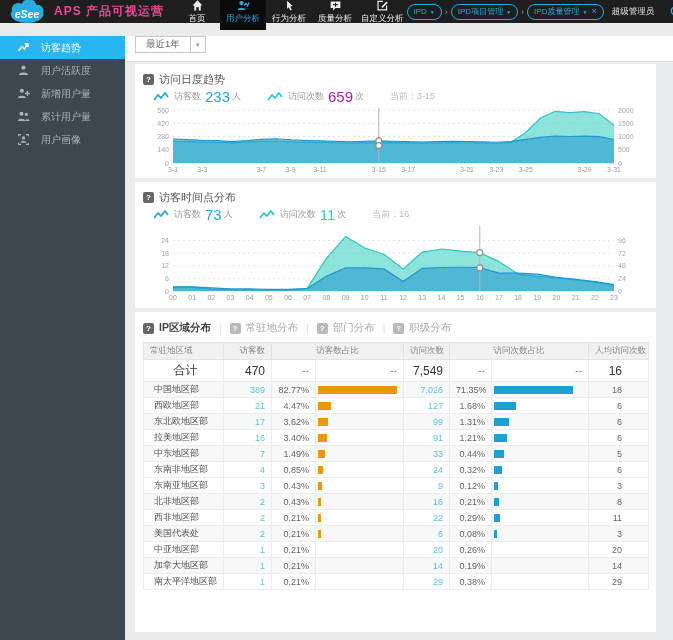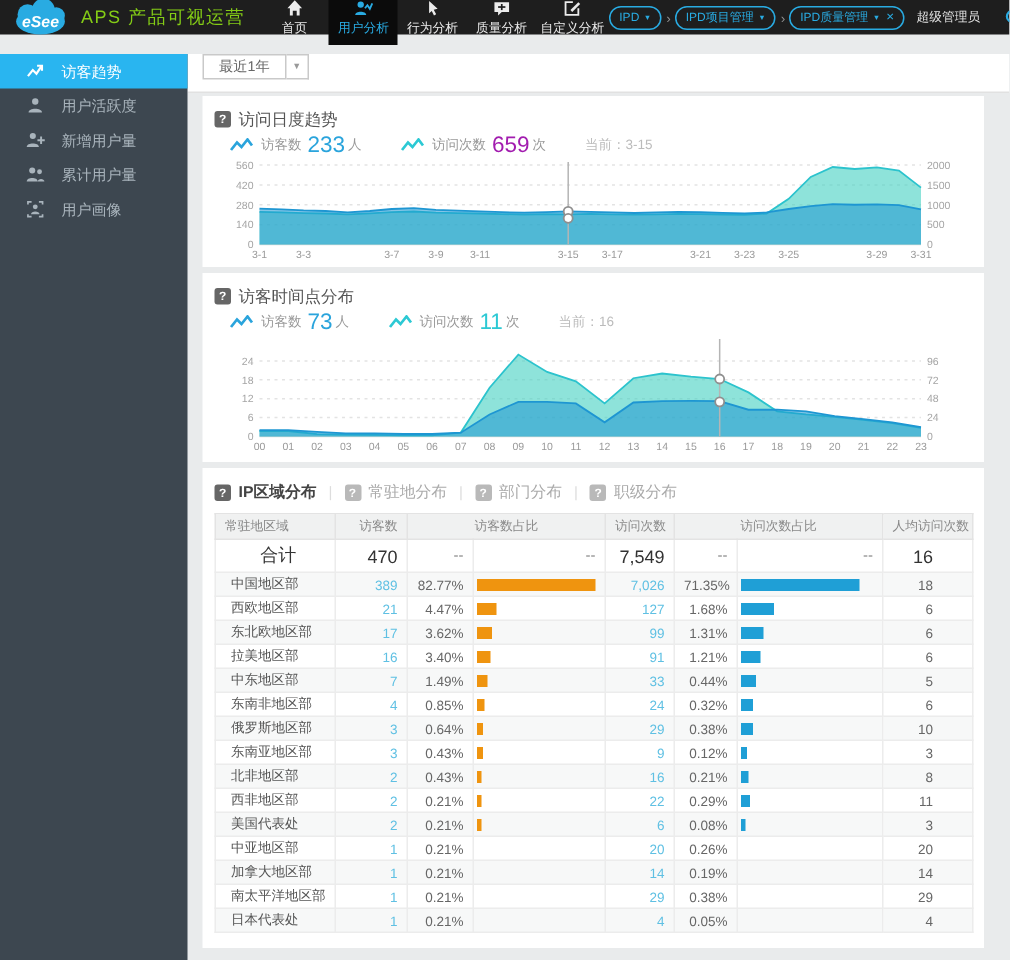--- a/index.html
+++ b/index.html
@@ -1,21 +1,21 @@
 <!DOCTYPE html>
 <html><head>
 <meta charset="utf-8">
 <style>
 *{margin:0;padding:0;box-sizing:border-box}
 html,body{width:673px;height:640px;overflow:hidden}
 body{font-family:"Liberation Sans",sans-serif;background:#e9ebec;position:relative}
 
 .topbar{position:absolute;top:0;left:0;width:673px;height:23px;background:#1e1e1e;display:flex;align-items:center;z-index:5}
 .logo{display:flex;align-items:center;margin-left:5px;flex:none}
-.app-title{color:#84cc16;font-size:12px;font-weight:normal;margin-left:5px;letter-spacing:1px;white-space:nowrap}
+.app-title{color:#ec4899;font-size:12px;font-weight:bold;margin-left:5px;letter-spacing:1px;white-space:nowrap}
 .nav{display:flex;height:36px;margin-left:10px;flex:none}
 .nav-item{min-width:46px;height:36px;display:flex;flex-direction:column;align-items:center;justify-content:center;color:#ececec;cursor:pointer;padding:0 3px}
 .nav-item .nico{width:13px;height:13px;margin-bottom:1px}
 .nav-item .nico svg{width:13px;height:13px;display:block}
 .nav-item .lbl{font-size:8.5px;white-space:nowrap}
 .nav-item.active{background:#0b0b0b;color:#29abe2}
 .right-zone{margin-left:auto;display:flex;align-items:center;margin-right:6px}
 .pill{border:1px solid #29abe2;color:#29abe2;border-radius:9px;font-size:8px;height:16px;display:flex;align-items:center;padding:0 6px;white-space:nowrap;cursor:pointer;background:transparent}
 .pill .caret{font-size:5px;margin-left:3px}
 .pill .close{margin-left:4px;font-size:9px;line-height:9px}
@@ -494,34 +494,20 @@
             <td class="barcell">
               <div class="bar orange" style="width: 5px;"></div>
             </td>
             <td class="num">24</td>
             <td class="r">0.32%</td>
             <td class="barcell">
               <div class="bar blue" style="width: 8px;"></div>
             </td>
             <td class="percap">6</td>
           </tr>
-          <tr class="alt">
-            <td class="region">俄罗斯地区部</td>
-            <td class="num">3</td>
-            <td class="r">0.64%</td>
-            <td class="barcell">
-              <div class="bar orange" style="width: 4px;"></div>
-            </td>
-            <td class="num">29</td>
-            <td class="r">0.38%</td>
-            <td class="barcell">
-              <div class="bar blue" style="width: 8px;"></div>
-            </td>
-            <td class="percap">10</td>
-          </tr>
           <tr>
             <td class="region">东南亚地区部</td>
             <td class="num">3</td>
             <td class="r">0.43%</td>
             <td class="barcell">
               <div class="bar orange" style="width: 4px;"></div>
             </td>
             <td class="num">9</td>
             <td class="r">0.12%</td>
             <td class="barcell">
@@ -594,26 +580,16 @@
           <tr>
             <td class="region">南太平洋地区部</td>
             <td class="num">1</td>
             <td class="r">0.21%</td>
             <td class="barcell"></td>
             <td class="num">29</td>
             <td class="r">0.38%</td>
             <td class="barcell"></td>
             <td class="percap">29</td>
           </tr>
-          <tr class="alt">
-            <td class="region">日本代表处</td>
-            <td class="num">1</td>
-            <td class="r">0.21%</td>
-            <td class="barcell"></td>
-            <td class="num">4</td>
-            <td class="r">0.05%</td>
-            <td class="barcell"></td>
-            <td class="percap">4</td>
-          </tr>
         </tbody>
     </table>
   </section>
 </main>
 
 </body></html>

